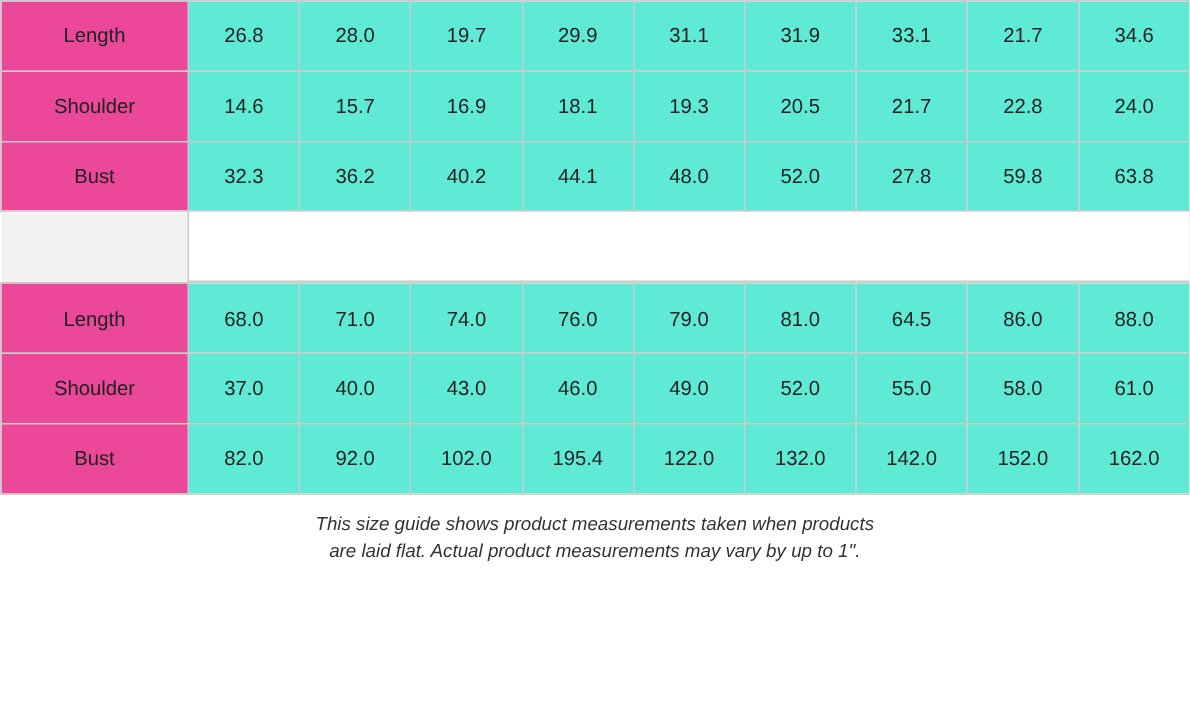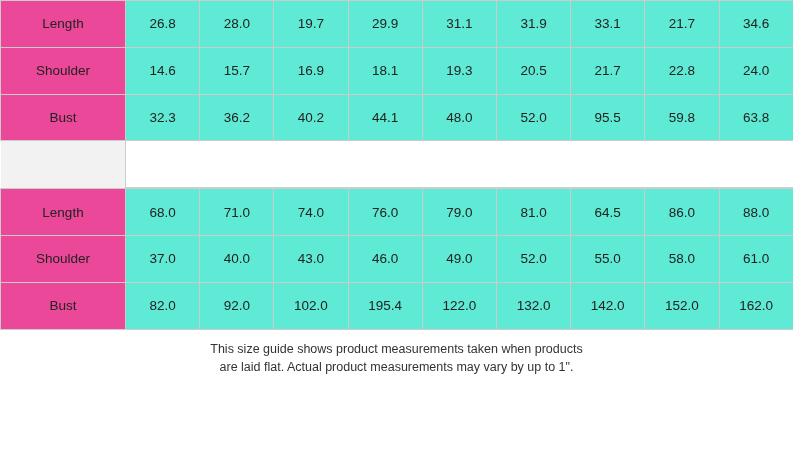--- a/index.html
+++ b/index.html
@@ -61,21 +61,21 @@
     border: none;
   }
   .note {
     margin-top: 10px;
     text-align: center;
     font-size: 12.5px;
     color: #333333;
     line-height: 1.45;
     width: 793px;
   }
-  .note div { display: block; }
+  .note div { display: block; font-style: italic; }
 </style>
 </head>
 <body>
 
 <div class="page">
 
   <table class="size-table">
     <colgroup>
       <col class="label-col">
       <col class="data-col">
@@ -114,21 +114,21 @@
         <td class="value">24.0</td>
       </tr>
       <tr>
         <td class="row-label">Bust</td>
         <td class="value">32.3</td>
         <td class="value">36.2</td>
         <td class="value">40.2</td>
         <td class="value">44.1</td>
         <td class="value">48.0</td>
         <td class="value">52.0</td>
-        <td class="value">95.5</td>
+        <td class="value">27.8</td>
         <td class="value">59.8</td>
         <td class="value">63.8</td>
       </tr>
       <tr class="spacer-row">
         <td class="spacer-label"></td>
         <td colspan="9"></td>
       </tr>
     </tbody>
   </table>
 

